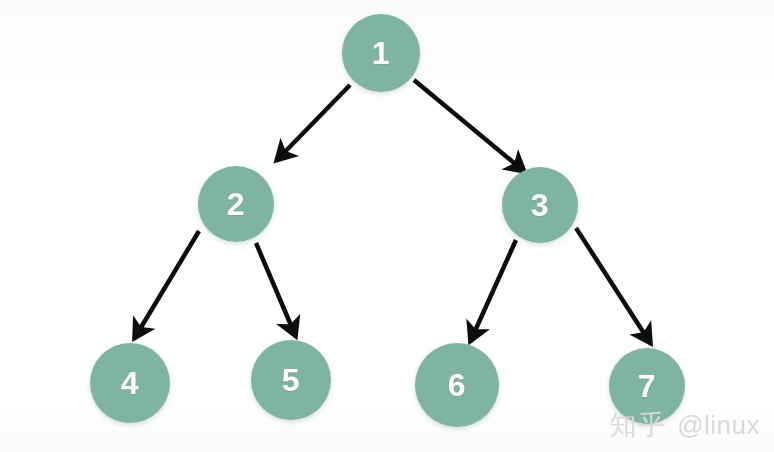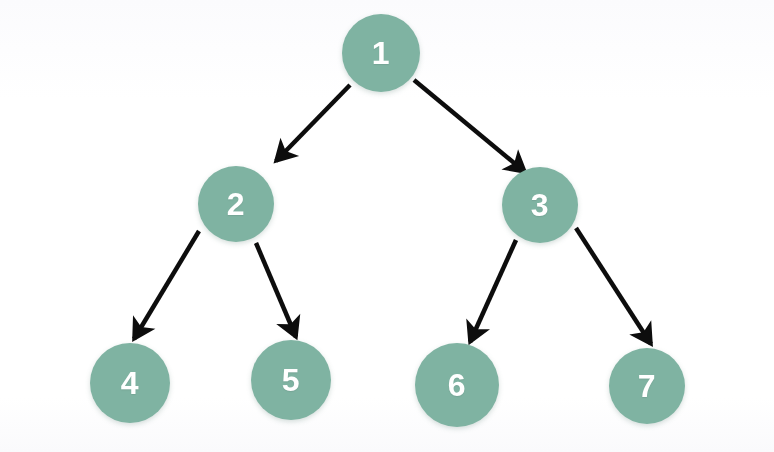--- a/index.html
+++ b/index.html
@@ -104,14 +104,18 @@
         <span class="node-label" style="color: rgb(255, 255, 255);">5</span>
       </div>
       <div class="tree-node" style="left: 415px; top: 343px; width: 84px; height: 84px; background: rgb(127, 179, 162);">
         <span class="node-label" style="color: rgb(255, 255, 255);">6</span>
       </div>
       <div class="tree-node" style="left: 609px; top: 348px; width: 76px; height: 76px; background: rgb(127, 179, 162);">
         <span class="node-label" style="color: rgb(255, 255, 255);">7</span>
       </div>
     </div>
 
+  <div id="watermark" style="color: rgb(217, 217, 217);">
+    <span class="wm-site">知乎</span>
+    <span class="wm-handle">@linux</span>
+  </div>
 
 </div>
 
 </body></html>

